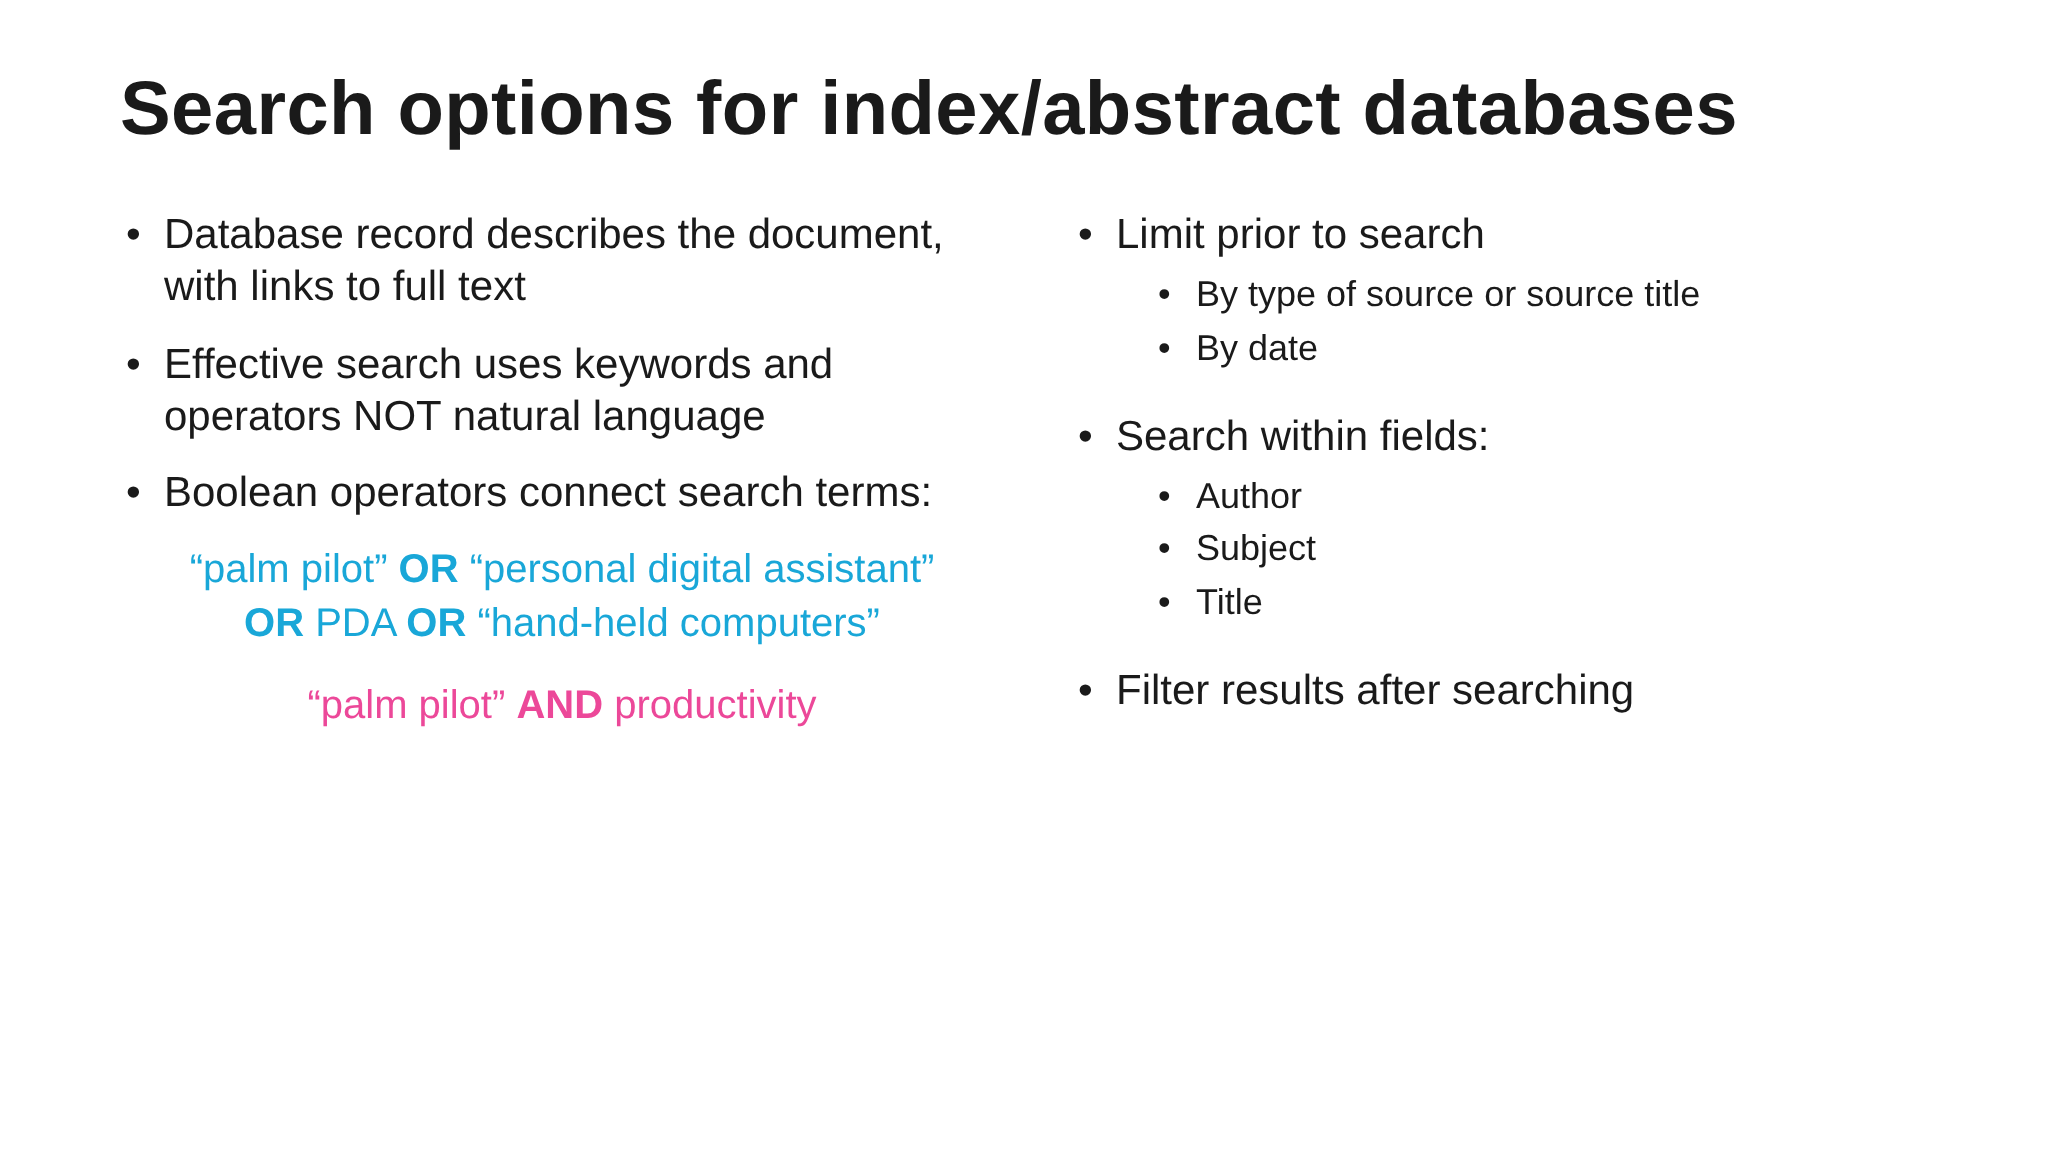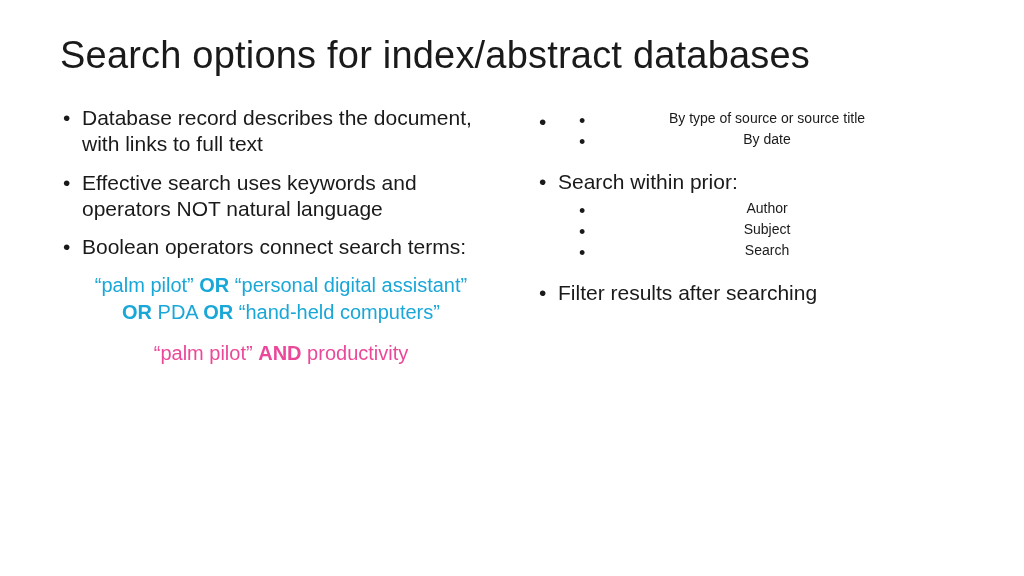--- a/index.html
+++ b/index.html
@@ -7,21 +7,21 @@
     width: 1024px;
     height: 576px;
     background: #fff;
     font-family: "Segoe UI", "Helvetica Neue", Arial, sans-serif;
     color: #1a1a1a;
     padding: 34px 60px 0 60px;
     overflow: hidden;
   }
   .title {
     font-size: 38px;
-    font-weight: 400;
+    font-weight: 700;
     letter-spacing: 0.2px;
     margin-bottom: 28px;
   }
   .columns {
     display: flex;
     gap: 56px;
   }
   .col { flex: 1; }
   .col.left  { flex: 0 0 420px; }
   .col.right { flex: 0 0 400px; }
@@ -38,24 +38,23 @@
     position: absolute;
     left: 3px;
     top: 0;
     font-size: 21px;
   }
   ul.sub { list-style: none; margin-top: 4px; margin-bottom: 8px; }
   ul.sub > li {
     position: relative;
     padding-left: 22px;
     margin-left: 18px;
-    font-size: 14px;
+    font-size: 18px;
     line-height: 1.35;
     margin-bottom: 2px;
-    text-align: center;
   }
   ul.sub > li::before {
     content: "•";
     position: absolute;
     left: 3px;
     top: 0;
     font-size: 18px;
   }
   .examples {
     margin-left: 22px;
@@ -99,34 +98,35 @@
       </div>
       <div class="ex-and">
         <span>“palm pilot” </span><span class="op">AND</span><span> productivity</span>
       </div>
     </div>
   </div>
 
   <div class="col right">
     <ul class="top">
       <li>
+        <span>Limit prior to search</span>
         <ul class="sub">
           <li>By type of source or source title</li>
           <li>By date</li>
         </ul>
       </li>
     </ul>
     <div class="spacer-sm"></div>
     <ul class="top">
       <li>
-        <span>Search within prior:</span>
+        <span>Search within fields:</span>
         <ul class="sub">
           <li>Author</li>
           <li>Subject</li>
-          <li>Search</li>
+          <li>Title</li>
         </ul>
       </li>
     </ul>
     <div class="spacer-sm"></div>
     <ul class="top">
       <li>Filter results after searching</li>
     </ul>
   </div>
 
 </div>

